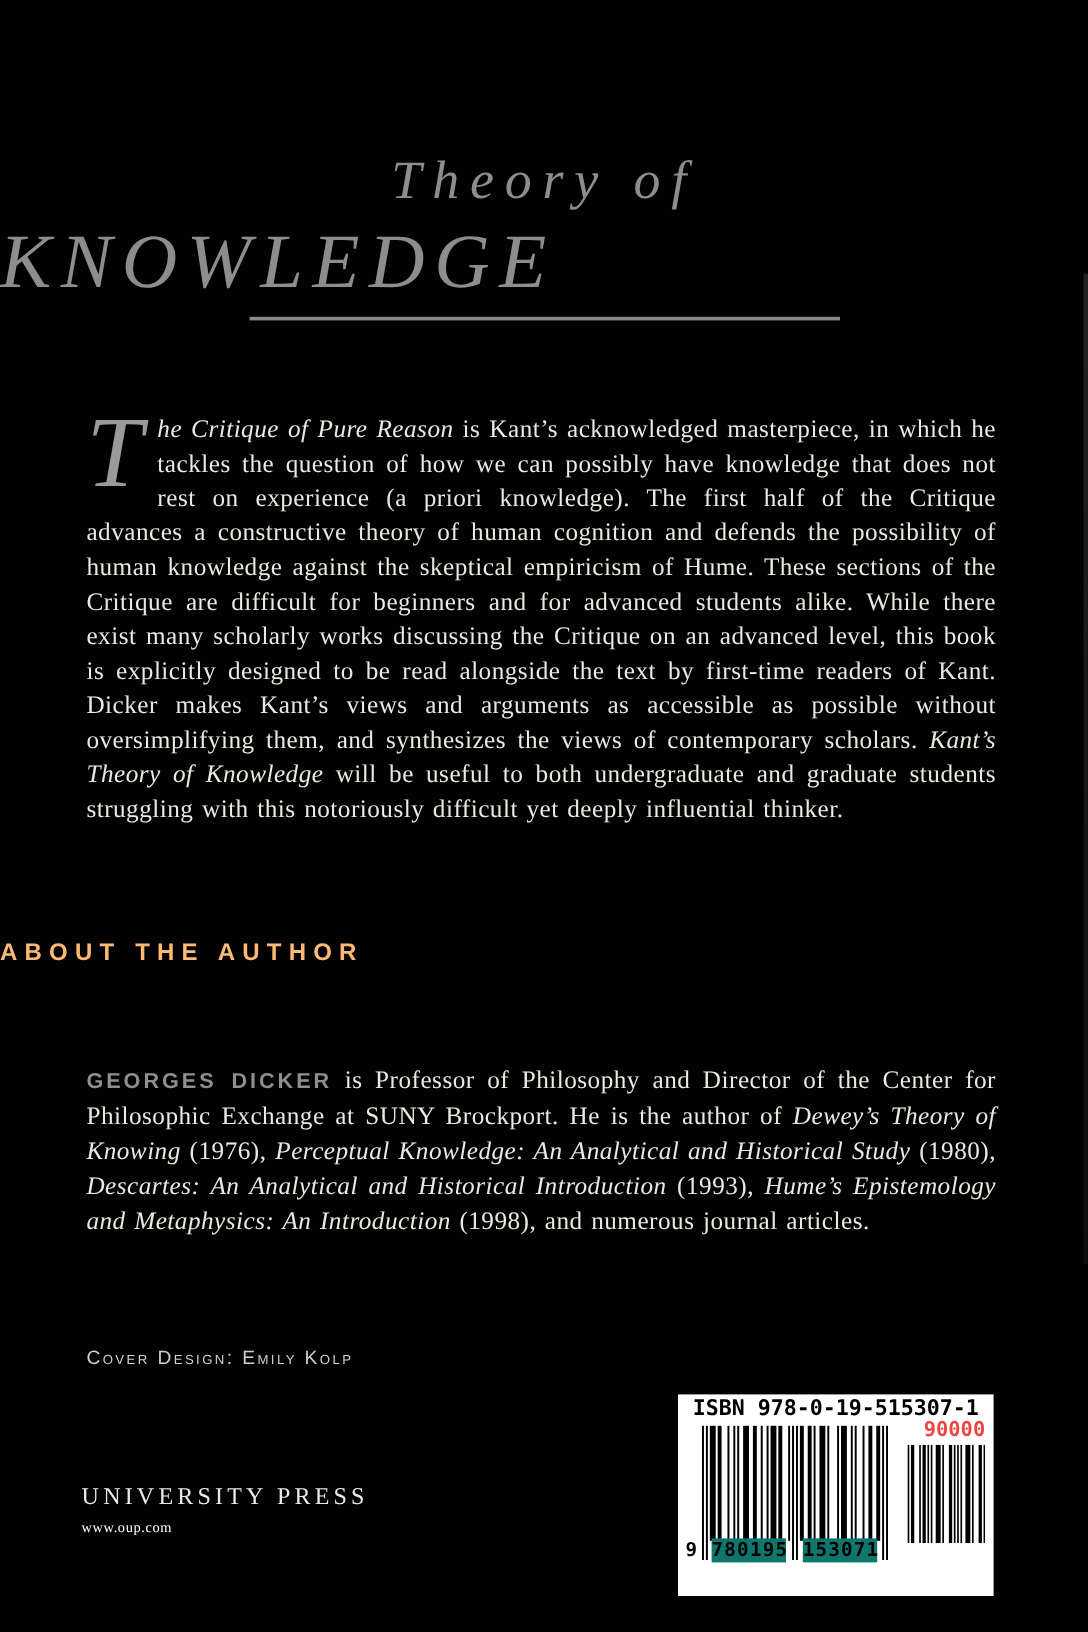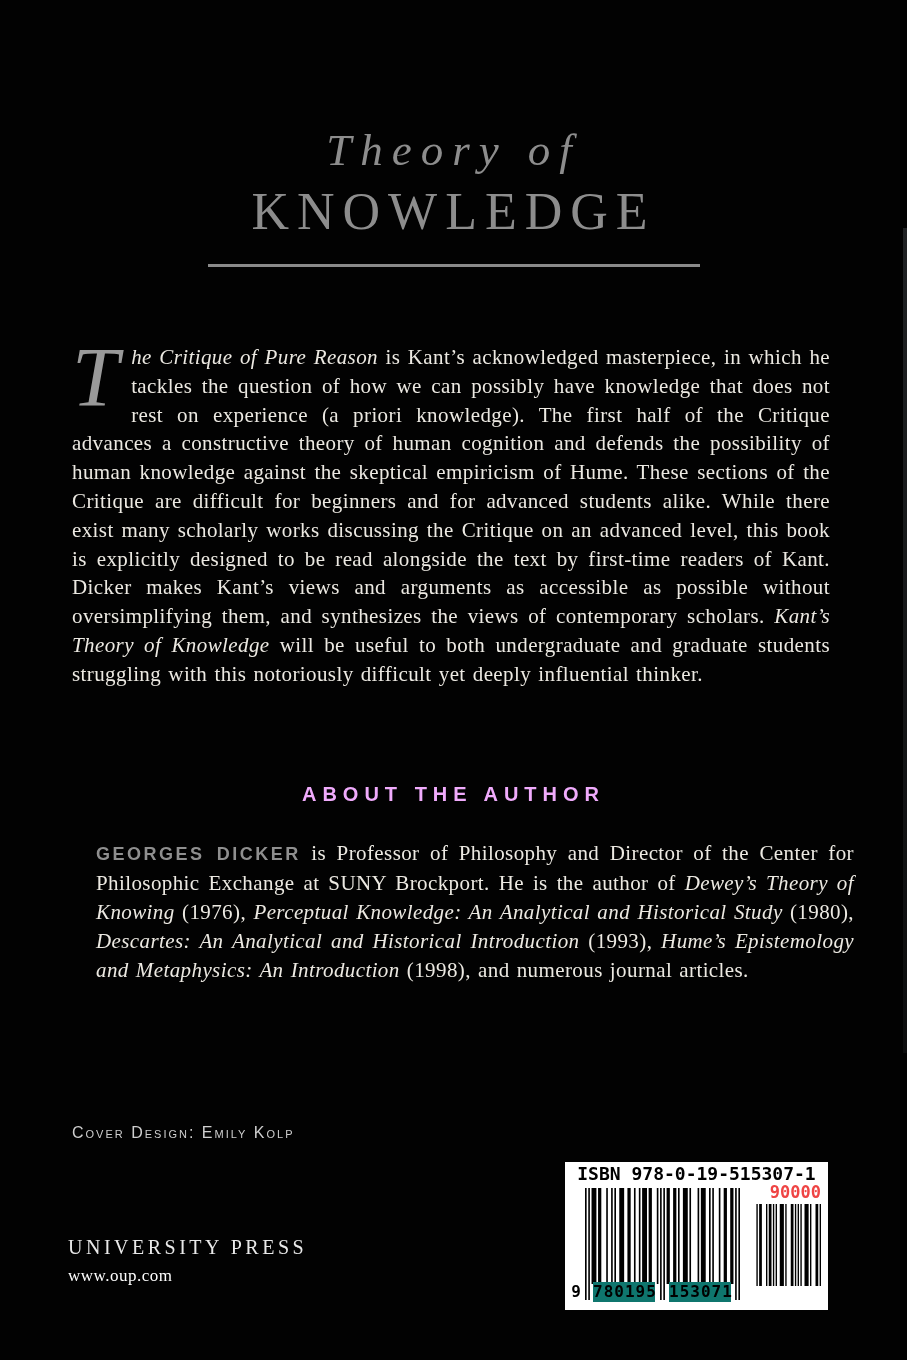--- a/index.html
+++ b/index.html
@@ -23,24 +23,25 @@
   .title-line2 {
     position: absolute; top: 128px; left: 0; right: 0;
     text-align: center;
     font-style: italic;
     font-size: 45px; line-height: 1;
     letter-spacing: 9px;
     color: #8d8d8d;
   }
   .title-line3 {
     position: absolute; top: 186px; left: 0; right: 0;
-    text-align: center;
-    font-size: 52px; line-height: 1;
+    text-align: left;
+    font-size: 64px; line-height: 1;
     letter-spacing: 8px;
     color: #8d8d8d;
+    font-style: italic;
   }
   .title-rule {
     position: absolute; top: 264px; left: 50%;
     transform: translateX(-50%);
     width: 492px; height: 3px;
     background: #8a8a8a;
   }
   
   .synopsis {
     position: absolute; top: 343px; left: 72px; width: 758px;
@@ -61,35 +62,34 @@
   .seg-name {
     font-family: "Liberation Sans", sans-serif;
     font-weight: bold;
     font-size: 18px;
     letter-spacing: 2.5px;
     color: #8f8f8f;
   }
   
   .about-heading {
     position: absolute; top: 784px; left: 0; right: 0;
-    text-align: center;
+    text-align: left;
     font-family: "Liberation Sans", sans-serif;
     font-weight: bold;
     font-size: 20px; line-height: 1;
     letter-spacing: 6px;
-    color: #f0abfc;
+    color: #fdba74;
   }
   .author {
-    position: absolute; top: 839px; left: 72px; width: 758px;
+    position: absolute; top: 886px; left: 72px; width: 758px;
     color: #ece9e2;
     font-size: 21px; line-height: 29px;
     text-align: justify;
     letter-spacing: 0.4px;
     word-spacing: 1.5px;
-    margin-left: 24px;
   }
   
   .cover-design {
     position: absolute; top: 1124px; left: 72px;
     font-family: "Liberation Sans", sans-serif;
     font-variant: small-caps;
     font-size: 16px;
     letter-spacing: 2px;
     color: #cfcfcf;
   }
@@ -101,28 +101,28 @@
     color: #f5f5f5;
   }
   .publisher-subtitle {
     margin-top: 6px;
     font-size: 20px; line-height: 1;
     letter-spacing: 3.5px;
     color: #e9e9e9;
   }
   .publisher-site {
     margin-top: 10px;
-    font-size: 17px; line-height: 1;
+    font-size: 12px; line-height: 1;
     letter-spacing: 0.5px;
     color: #ffffff;
   }
   
   .barcode-box {
     position: absolute; top: 1162px; left: 565px;
-    width: 263px; height: 148px;
+    width: 263px; height: 168px;
     background: #ffffff;
   }
   .isbn-line {
     position: absolute; top: 3px; left: 0; right: 0;
     text-align: center;
     font-family: "DejaVu Sans Mono", monospace;
     font-weight: bold;
     font-size: 18px; line-height: 1;
     color: #000;
   }

